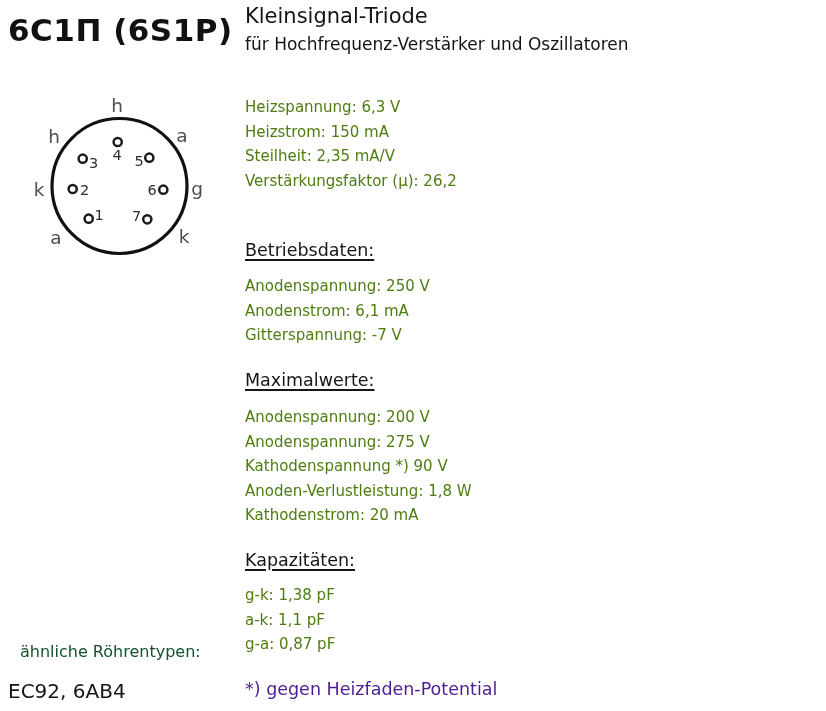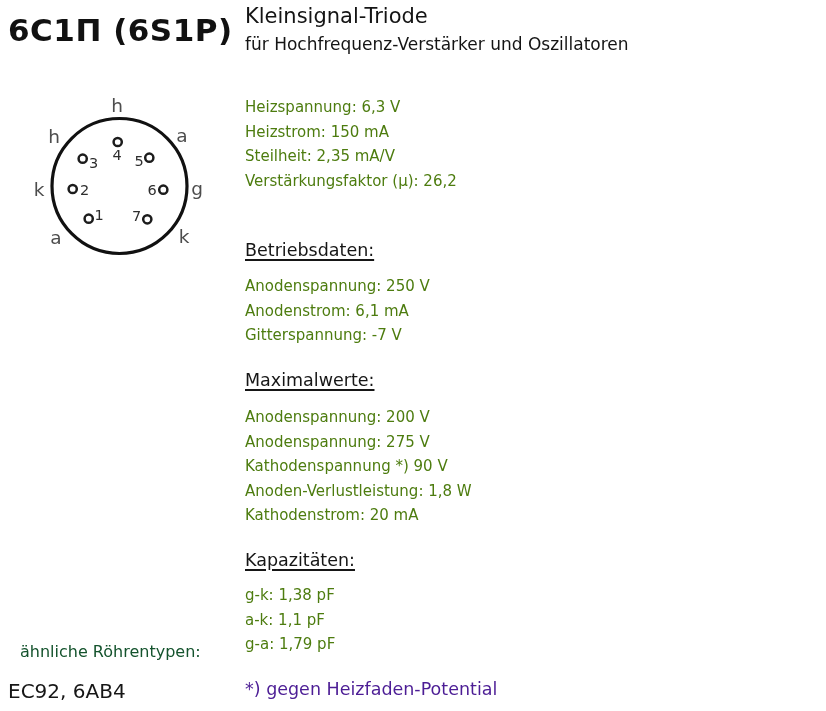--- a/index.html
+++ b/index.html
@@ -124,21 +124,21 @@
     <div class="spec-line">Anodenspannung: 275 V</div>
     <div class="spec-line">Kathodenspannung *) 90 V</div>
     <div class="spec-line">Anoden-Verlustleistung: 1,8 W</div>
     <div class="spec-line">Kathodenstrom: 20 mA</div>
   </div>
 
   <div class="abs section-heading" style="top:548px">Kapazitäten:</div>
   <div class="abs spec-block" style="top:583px">
     <div class="spec-line">g-k: 1,38 pF</div>
     <div class="spec-line">a-k: 1,1 pF</div>
-    <div class="spec-line">g-a: 1,79 pF</div>
+    <div class="spec-line">g-a: 0,87 pF</div>
   </div>
 
   <div class="abs footnote">*) gegen Heizfaden-Potential</div>
 
   <div class="abs similar-label">ähnliche Röhrentypen:</div>
   <div class="abs similar-types">EC92, 6AB4</div>
 
 </div>
 
 </body></html>

